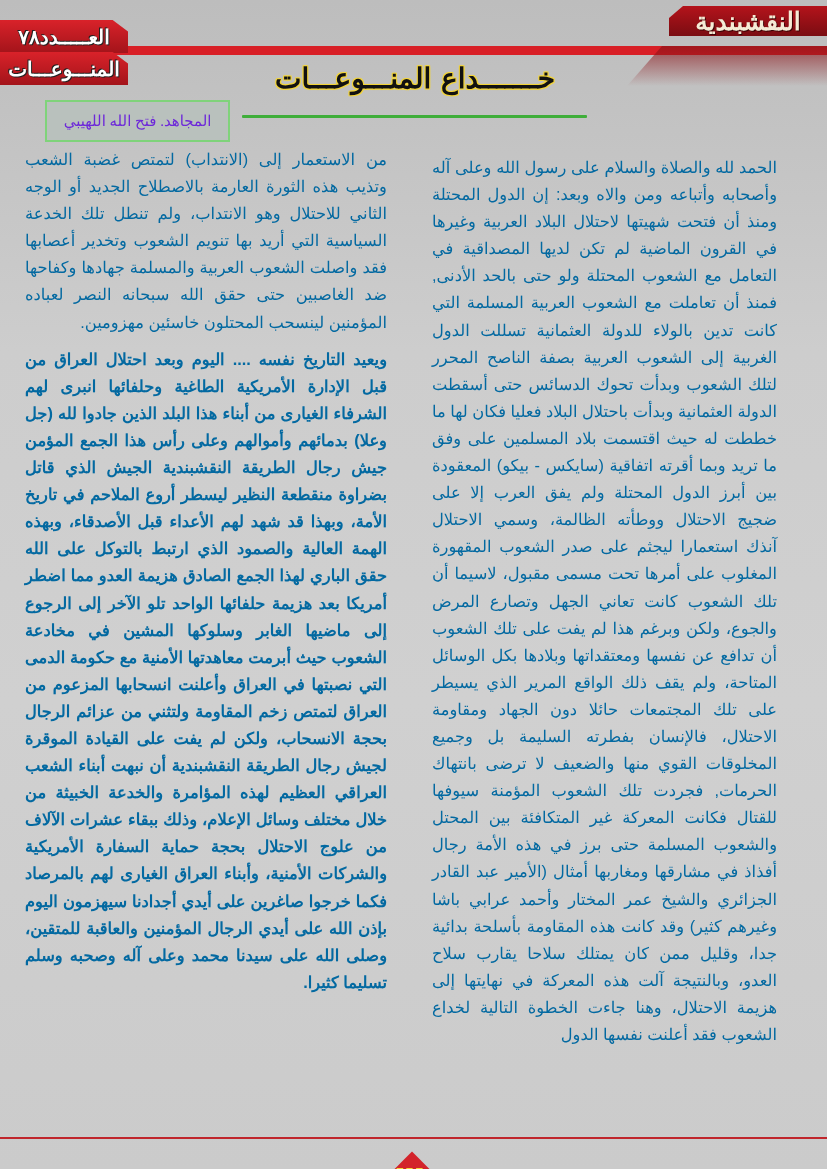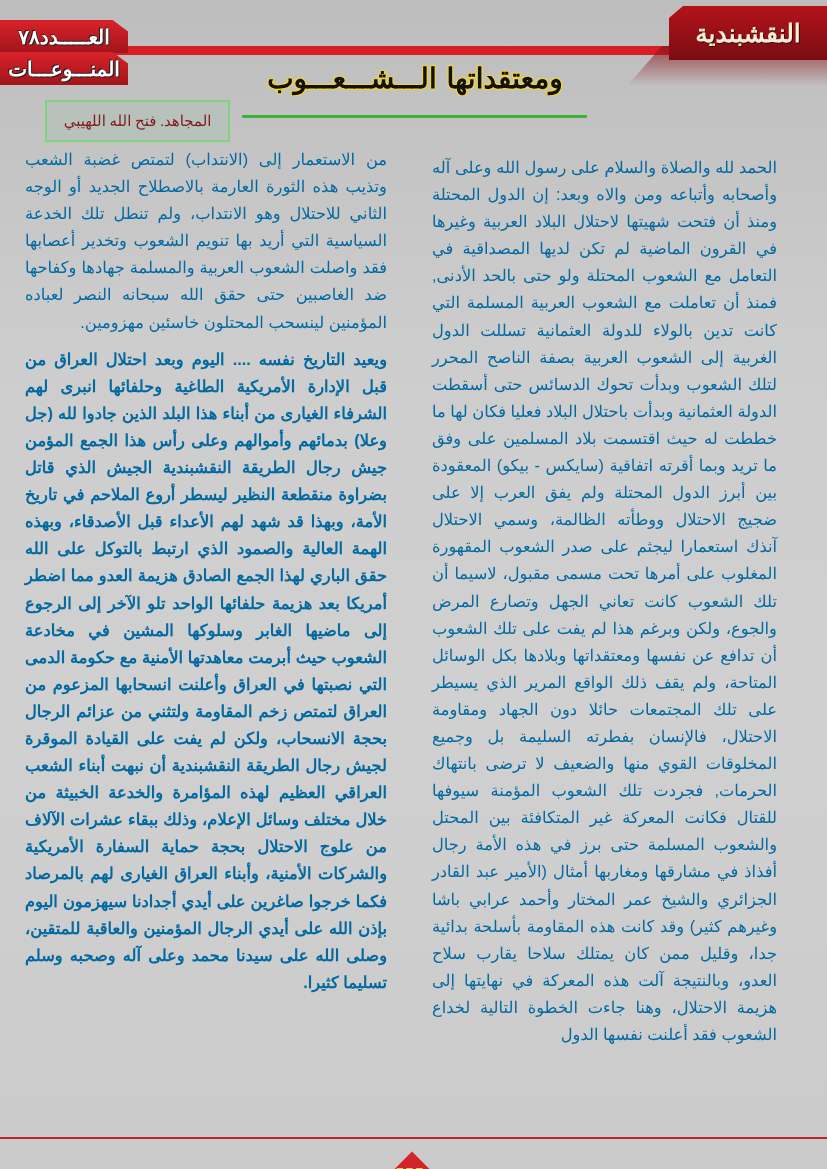--- a/index.html
+++ b/index.html
@@ -3,21 +3,21 @@
 <meta charset="utf-8">
 <style>
   html,body{margin:0;padding:0;}
   body{
     width:827px;height:1169px;position:relative;overflow:hidden;
     background:linear-gradient(180deg,#bdbdbd 0%,#cdcdcd 30%,#d0d0d0 60%,#cbcbcb 100%);
     font-family:"DejaVu Sans","Liberation Sans",sans-serif;
   }
   .red-band{position:absolute;left:0;top:46px;width:827px;height:9px;background:#d81f26;}
   .brand{
-    position:absolute;right:0;top:6px;width:158px;height:54px;
+    position:absolute;right:0;top:6px;width:158px;height:30px;
     background:linear-gradient(180deg,#b4131b,#7a0d12);
     clip-path:polygon(14px 0,100% 0,100% 100%,0 100%,0 12px);
     color:#f5ecd6;font-family:"DejaVu Serif",serif;font-weight:bold;font-size:25px;
     display:flex;align-items:center;justify-content:center;direction:rtl;
     text-shadow:1px 1px 0 #3a0406;
   }
   .brand-shadow{position:absolute;right:0;top:46px;width:200px;height:40px;
     background:linear-gradient(180deg,rgba(140,20,25,.7),rgba(150,150,150,0));
     clip-path:polygon(35px 0,100% 0,100% 100%,0 100%);}
   .tag{
@@ -35,21 +35,21 @@
     direction:rtl;text-align:center;font-size:28px;font-weight:bold;color:#111;
     font-family:"DejaVu Serif",serif;
     text-shadow:0 0 2px #f2d43a,1px 1px 0 #f2d43a,-1px -1px 0 #f2d43a,1px -1px 0 #f2d43a,-1px 1px 0 #f2d43a;
     letter-spacing:1px;
   }
   .title-rule{position:absolute;left:242px;top:115px;width:345px;height:3px;background:#3fae3a;border-radius:1px;}
   .author-box{
     position:absolute;left:45px;top:100px;width:185px;height:42px;
     background:#b9c1bd;border:2px solid #7fd37a;box-sizing:border-box;
     direction:rtl;display:flex;align-items:center;justify-content:center;
-    font-size:15px;color:#7f1d1d;font-family:"Liberation Serif",serif;
+    font-size:15px;color:#6d28d9;font-family:"Liberation Serif",serif;
   }
   .col{
     position:absolute;direction:rtl;text-align:justify;text-align-last:right;
     font-family:"Liberation Sans",sans-serif;font-size:16.3px;line-height:27.1px;color:#0369a1;
   }
   .col-right{left:432px;top:154px;width:345px;}
   .col-left{left:25px;top:146px;width:362px;}
   .col p{margin:0;}
   .col p + p{margin-top:10px;font-weight:bold;}
   .footer-rule{position:absolute;left:0;top:1137px;width:827px;height:2px;background:#c0262c;}
@@ -64,21 +64,21 @@
 </head>
 <body>
 
 <div class="red-band"></div>
 <div class="brand-shadow"></div>
 <div class="brand">النقشبندية</div>
 
 <div class="tag tag-issue">العـــــدد٧٨</div>
 <div class="tag tag-section">المنـــوعـــات</div>
 
-<div class="title">ومعتقداتها الـــشـــعـــوب</div>
+<div class="title">خـــــــداع المنـــوعـــات</div>
 <div class="title-rule"></div>
 
 <div class="author-box">
   <span>المجاهد. فتح الله اللهيبي</span>
 </div>
 
 <div class="col col-right">
   <p>الحمد لله والصلاة والسلام على رسول الله وعلى آله وأصحابه وأتباعه ومن والاه وبعد: إن الدول المحتلة ومنذ أن فتحت شهيتها لاحتلال البلاد العربية وغيرها في القرون الماضية لم تكن لديها المصداقية في التعامل مع الشعوب المحتلة ولو حتى بالحد الأدنى, فمنذ أن تعاملت مع الشعوب العربية المسلمة التي كانت تدين بالولاء للدولة العثمانية تسللت الدول الغربية إلى الشعوب العربية بصفة الناصح المحرر لتلك الشعوب وبدأت تحوك الدسائس حتى أسقطت الدولة العثمانية وبدأت باحتلال البلاد فعليا فكان لها ما خططت له حيث اقتسمت بلاد المسلمين على وفق ما تريد وبما أقرته اتفاقية (سايكس - بيكو) المعقودة بين أبرز الدول المحتلة ولم يفق العرب إلا على ضجيج الاحتلال ووطأته الظالمة، وسمي الاحتلال آنذك استعمارا ليجثم على صدر الشعوب المقهورة المغلوب على أمرها تحت مسمى مقبول، لاسيما أن تلك الشعوب كانت تعاني الجهل وتصارع المرض والجوع، ولكن وبرغم هذا لم يفت على تلك الشعوب أن تدافع عن نفسها ومعتقداتها وبلادها بكل الوسائل المتاحة، ولم يقف ذلك الواقع المرير الذي يسيطر على تلك المجتمعات حائلا دون الجهاد ومقاومة الاحتلال، فالإنسان بفطرته السليمة بل وجميع المخلوقات القوي منها والضعيف لا ترضى بانتهاك الحرمات, فجردت تلك الشعوب المؤمنة سيوفها للقتال فكانت المعركة غير المتكافئة بين المحتل والشعوب المسلمة حتى برز في هذه الأمة رجال أفذاذ في مشارقها ومغاربها أمثال (الأمير عبد القادر الجزائري والشيخ عمر المختار وأحمد عرابي باشا وغيرهم كثير) وقد كانت هذه المقاومة بأسلحة بدائية جدا، وقليل ممن كان يمتلك سلاحا يقارب سلاح العدو، وبالنتيجة آلت هذه المعركة في نهايتها إلى هزيمة الاحتلال، وهنا جاءت الخطوة التالية لخداع الشعوب فقد أعلنت نفسها الدول</p>
 </div>
 

